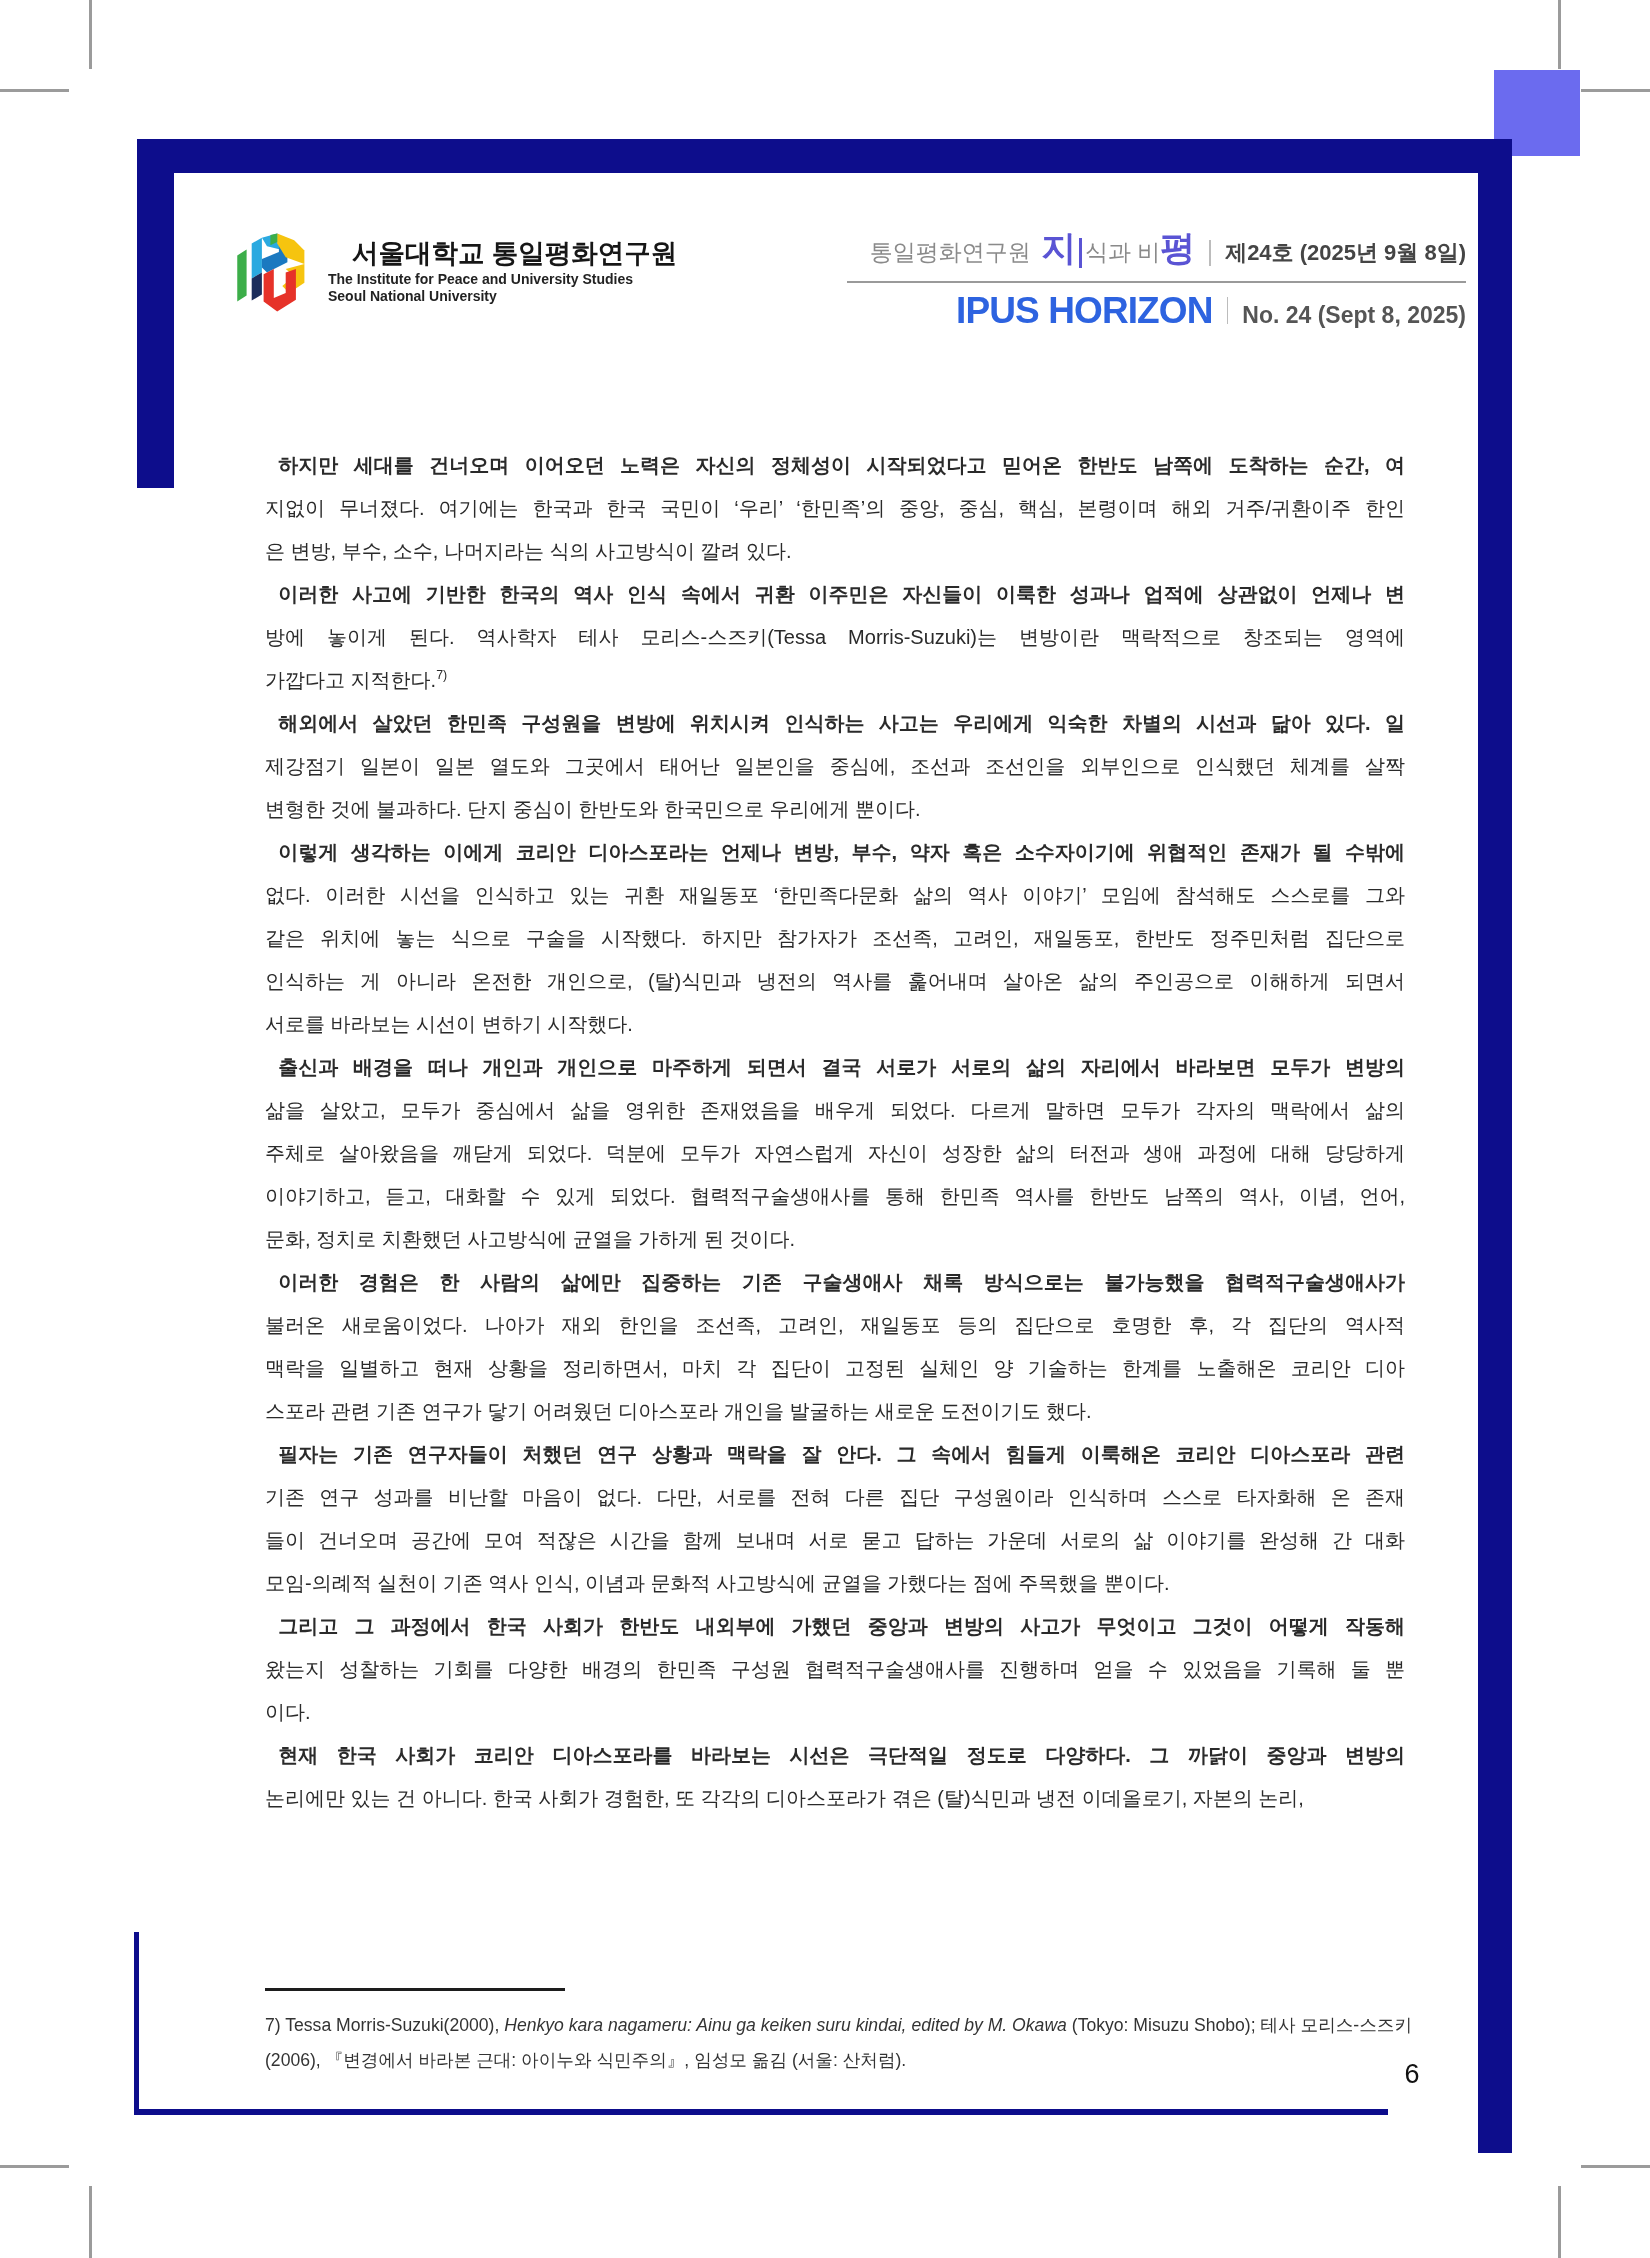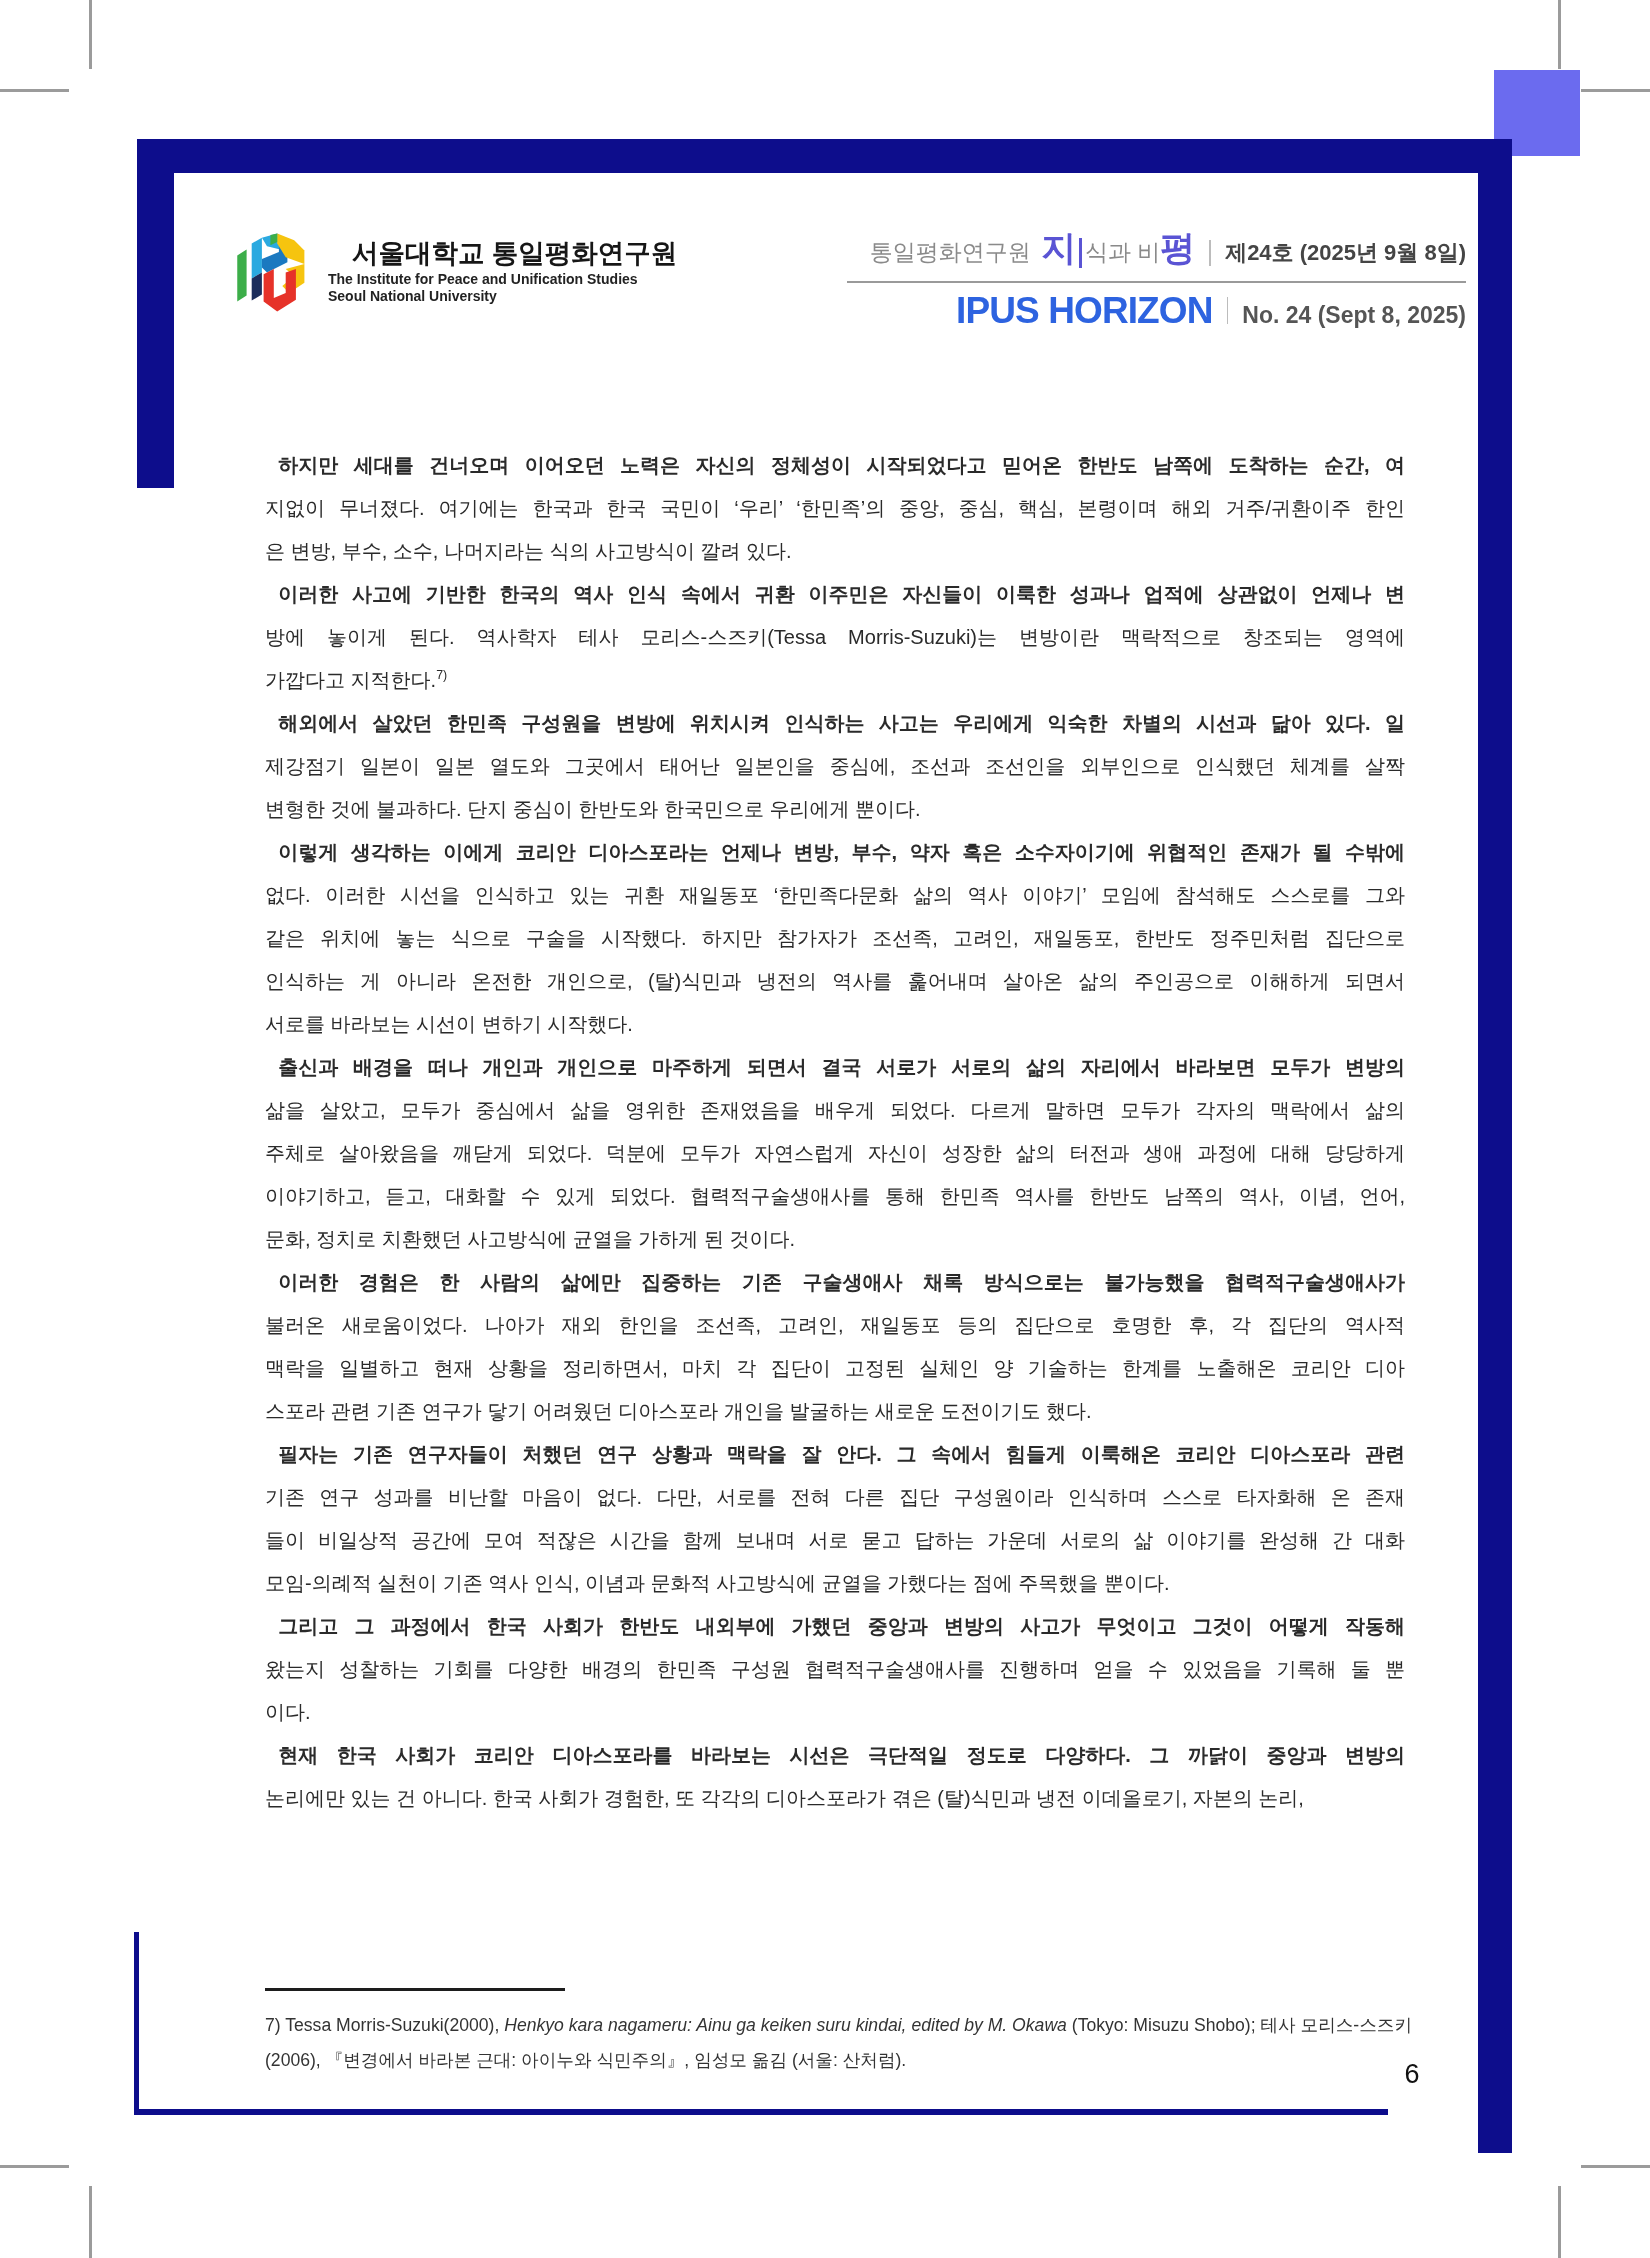--- a/index.html
+++ b/index.html
@@ -92,21 +92,21 @@
 
     <polygon points="36,52 48,46 48,80 62,74 62,50 74,46 74,82 52,96 36,84" fill="#e63229"></polygon>
 
     <polygon points="44,6 52,4 52,14 44,18" fill="#3cae49"></polygon>
   </svg>
 </div>
 
 <div class="abs logo-text">
   <div class="logo-kr">서울대학교 통일평화연구원</div>
   <div class="logo-en">
-    <div>The Institute for Peace and Unification Studies</div>
+    <div>The Institute for Peace and University Studies</div>
     <div>Seoul National University</div>
   </div>
 </div>
 
 <div class="abs masthead">
   <div class="mast-line1">
     <span class="mh-gray">통일평화연구원</span>
     <span style="width:10.6px;"></span>
     <span class="mh-emph">지</span>
     <span class="mh-bar"></span>
@@ -142,21 +142,21 @@
     <div class="body-line">삶을 살았고, 모두가 중심에서 삶을 영위한 존재였음을 배우게 되었다. 다르게 말하면 모두가 각자의 맥락에서 삶의</div>
     <div class="body-line">주체로 살아왔음을 깨닫게 되었다. 덕분에 모두가 자연스럽게 자신이 성장한 삶의 터전과 생애 과정에 대해 당당하게</div>
     <div class="body-line">이야기하고, 듣고, 대화할 수 있게 되었다. 협력적구술생애사를 통해 한민족 역사를 한반도 남쪽의 역사, 이념, 언어,</div>
     <div class="body-line last">문화, 정치로 치환했던 사고방식에 균열을 가하게 된 것이다.</div>
     <div class="body-line first">이러한 경험은 한 사람의 삶에만 집중하는 기존 구술생애사 채록 방식으로는 불가능했을 협력적구술생애사가</div>
     <div class="body-line">불러온 새로움이었다. 나아가 재외 한인을 조선족, 고려인, 재일동포 등의 집단으로 호명한 후, 각 집단의 역사적</div>
     <div class="body-line">맥락을 일별하고 현재 상황을 정리하면서, 마치 각 집단이 고정된 실체인 양 기술하는 한계를 노출해온 코리안 디아</div>
     <div class="body-line last">스포라 관련 기존 연구가 닿기 어려웠던 디아스포라 개인을 발굴하는 새로운 도전이기도 했다.</div>
     <div class="body-line first">필자는 기존 연구자들이 처했던 연구 상황과 맥락을 잘 안다. 그 속에서 힘들게 이룩해온 코리안 디아스포라 관련</div>
     <div class="body-line">기존 연구 성과를 비난할 마음이 없다. 다만, 서로를 전혀 다른 집단 구성원이라 인식하며 스스로 타자화해 온 존재</div>
-    <div class="body-line">들이 비일상적 공간에 모여 적잖은 시간을 함께 보내며 서로 묻고 답하는 가운데 서로의 삶 이야기를 완성해 간 대화</div>
+    <div class="body-line">들이 건너오며 공간에 모여 적잖은 시간을 함께 보내며 서로 묻고 답하는 가운데 서로의 삶 이야기를 완성해 간 대화</div>
     <div class="body-line last">모임-의례적 실천이 기존 역사 인식, 이념과 문화적 사고방식에 균열을 가했다는 점에 주목했을 뿐이다.</div>
     <div class="body-line first">그리고 그 과정에서 한국 사회가 한반도 내외부에 가했던 중앙과 변방의 사고가 무엇이고 그것이 어떻게 작동해</div>
     <div class="body-line">왔는지 성찰하는 기회를 다양한 배경의 한민족 구성원 협력적구술생애사를 진행하며 얻을 수 있었음을 기록해 둘 뿐</div>
     <div class="body-line last">이다.</div>
     <div class="body-line first">현재 한국 사회가 코리안 디아스포라를 바라보는 시선은 극단적일 정도로 다양하다. 그 까닭이 중앙과 변방의</div>
     <div class="body-line last">논리에만 있는 건 아니다. 한국 사회가 경험한, 또 각각의 디아스포라가 겪은 (탈)식민과 냉전 이데올로기, 자본의 논리,</div>
   </div>
 
 <div class="abs footnote-rule"></div>
 <div class="abs footnote" id="footnote">

